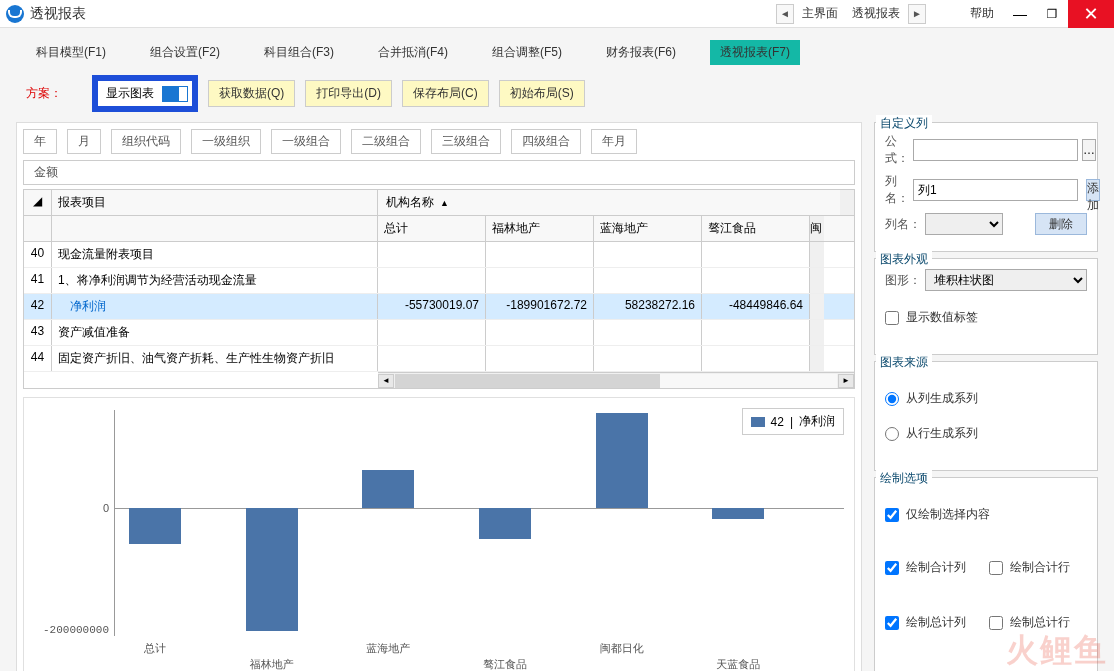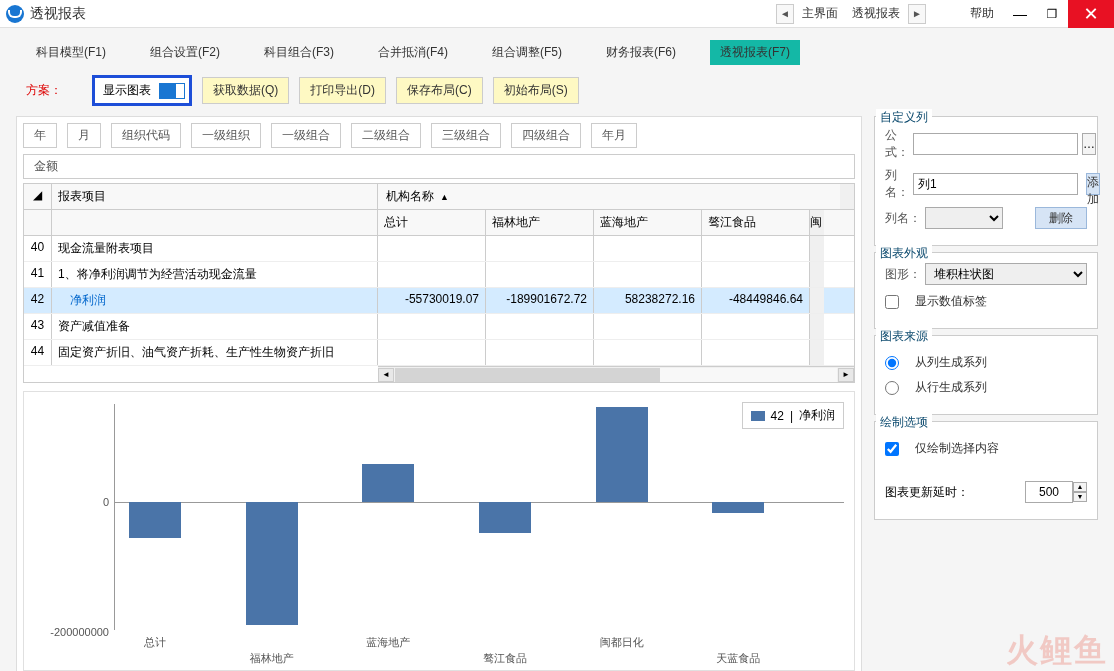--- a/index.html
+++ b/index.html
@@ -16,21 +16,21 @@
 .titlebar .winbtn { width: 32px; height: 28px; display: flex; align-items: center; justify-content: center; font-size: 14px; cursor: pointer; }
 .titlebar .winbtn.close { background: #e81123; color: #fff; width: 46px; font-size: 18px; }
 .titlebar .winbtn.max { font-size: 12px; }
 .content { padding: 8px 16px; }
 .tabs { display: flex; gap: 24px; padding: 4px 0 10px 10px; }
 .tab { padding: 4px 10px; color: #333; cursor: pointer; }
 .tab.active { background: #14b8a6; }
 .toolbar { display: flex; align-items: center; gap: 10px; padding: 0 0 10px 10px; }
 .toolbar .label { color: #d00; margin-right: 20px; }
 .toolbar .btn { padding: 4px 10px; border: 1px solid #ccc; background: #fef9c3; cursor: pointer; color: #333; }
-.toolbar .toggle { display: flex; align-items: center; border: 3px solid #1d4ed8; background: #fff; }
+.toolbar .toggle { display: flex; align-items: center; border: 6px solid #1d4ed8; background: #fff; }
 .toolbar .toggle .txt { padding: 4px 8px; }
 .toolbar .toggle .sw { width: 26px; height: 16px; background: #1976d2; margin: 2px 4px 2px 0; position: relative; }
 .toolbar .toggle .sw::after { content: ""; position: absolute; right: 1px; top: 1px; width: 8px; height: 14px; background: #fff; }
 .main { display: flex; gap: 12px; }
 .left { flex: 1; border: 1px solid #ddd; background: #fff; padding: 6px; }
 .dimbar { display: flex; gap: 10px; margin-bottom: 6px; flex-wrap: wrap; }
 .dimchip { border: 1px solid #ccc; padding: 3px 10px; background: #fff; color: #555; cursor: pointer; }
 .measurerow { margin-bottom: 4px; }
 .grid { border: 1px solid #ccc; }
 .grid-hdr { display: flex; border-bottom: 1px solid #ccc; background: #f8f8f8; }
@@ -63,21 +63,21 @@
 .xlabel { position: absolute; bottom: -36px; width: 80px; text-align: center; font-size: 11px; color: #555; transform: translateX(-50%); }
 .xlabel.low { bottom: -20px; }
 .right { width: 224px; display: flex; flex-direction: column; gap: 6px; }
 .panel { border: 1px solid #ccc; background: #fff; padding: 10px 10px; position: relative; }
 .panel .ptitle { position: absolute; top: -8px; left: 1px; background: #fff; padding: 0 4px; color: #0c4a6e; }
 .frow { display: flex; align-items: center; gap: 4px; margin-bottom: 6px; }
 .frow .flabel { width: 36px; color: #555; }
 .frow input[type=text], .frow select { flex: 1; border: 1px solid #aaa; height: 22px; padding: 0 4px; }
 .frow .dots { width: 22px; height: 22px; border: 1px solid #aaa; background: #f4f4f4; display: flex; align-items: center; justify-content: center; cursor: pointer; }
 .fbtn { width: 52px; height: 22px; background: #d6e4f5; border: 1px solid #9bb8db; cursor: pointer; color: #333; }
-.panel label.chk, .panel label.rad { display: flex; align-items: center; gap: 16px; margin: 8px 0; color: #333; cursor: pointer; }
+.panel label.chk, .panel label.rad { display: flex; align-items: center; gap: 7px; margin: 18px 0; color: #333; cursor: pointer; }
 .panel input[type=checkbox], .panel input[type=radio] { width: 14px; height: 14px; }
 .panel .grid2 { display: grid; grid-template-columns: 1fr 1fr; gap: 2px 6px; }
 .spinner { display: flex; align-items: center; }
 .spinner input { width: 48px; height: 20px; border: 1px solid #aaa; text-align: center; }
 .spinner .spn { width: 14px; display: flex; flex-direction: column; }
 .spinner .spn div { height: 10px; border: 1px solid #aaa; font-size: 7px; text-align: center; line-height: 8px; background: #f4f4f4; cursor: pointer; }
 .watermark { position: absolute; right: 6px; bottom: -2px; font-size: 32px; font-weight: bold; color: rgba(230, 70, 50, 0.25); pointer-events: none; letter-spacing: 2px; }
 </style>
 </head>
 <body>
@@ -218,21 +218,21 @@
       <div class="chart">
         <div class="chart-legend">
           <div class="swatch"></div>
           <span>42</span>
           <span>|</span>
           <span>净利润</span>
         </div>
         <div class="chart-plot" id="chart-plot">
             <div class="chart-zero" style="top: 97.7143px;"></div>
             <div class="ytick" style="top: 97.7143px;">0</div>
-            <div class="ytick" style="top: 228px;">-200000000</div>
+            <div class="ytick" style="top: 220px; font-family: Liberation Mono, monospace;">-200000000</div>
             <div class="bar" style="left: 14px; height: 36.3041px; top: 97.7143px;"></div>
             <div class="xlabel low" style="left: 40px;">总计</div>
             <div class="bar" style="left: 130.667px; height: 123.707px; top: 97.7143px;"></div>
             <div class="xlabel " style="left: 156.667px;">福林地产</div>
             <div class="bar" style="left: 247.333px; height: 37.9381px; top: 59.7762px;"></div>
             <div class="xlabel low" style="left: 273.333px;">蓝海地产</div>
             <div class="bar" style="left: 364px; height: 31.5616px; top: 97.7143px;"></div>
             <div class="xlabel " style="left: 390px;">骜江食品</div>
             <div class="bar" style="left: 480.667px; height: 95.1086px; top: 2.60571px;"></div>
             <div class="xlabel low" style="left: 506.667px;">闽都日化</div>
@@ -287,20 +287,38 @@
             <span>从行生成系列</span>
         </label>
       </div>
 
       <div class="panel">
         <div class="ptitle">绘制选项</div>
         <label class="chk">
           <input type="checkbox" checked="" style="">
             <span>仅绘制选择内容</span>
         </label>
+        <div class="grid2">
+          <label class="chk">
+              <input type="checkbox" checked="" style="">
+              <span>绘制合计列</span>
+            </label>
+          <label class="chk">
+              <input type="checkbox" style="">
+              <span>绘制合计行</span>
+            </label>
+          <label class="chk">
+              <input type="checkbox" checked="" style="">
+              <span>绘制总计列</span>
+            </label>
+          <label class="chk">
+              <input type="checkbox" style="">
+              <span>绘制总计行</span>
+            </label>
+        </div>
         <div class="frow" style="margin-top:24px">
           <span style="flex:1">图表更新延时：</span>
           <div class="spinner">
             <input type="text" value="500" style="">
             <div class="spn">
                 <div>▲</div>
                 <div>▼</div>
               </div>
           </div>
         </div>

